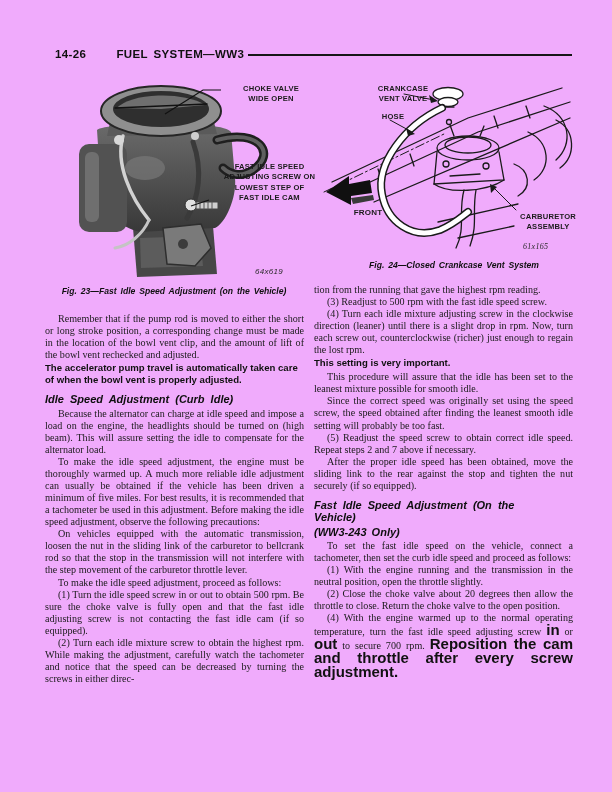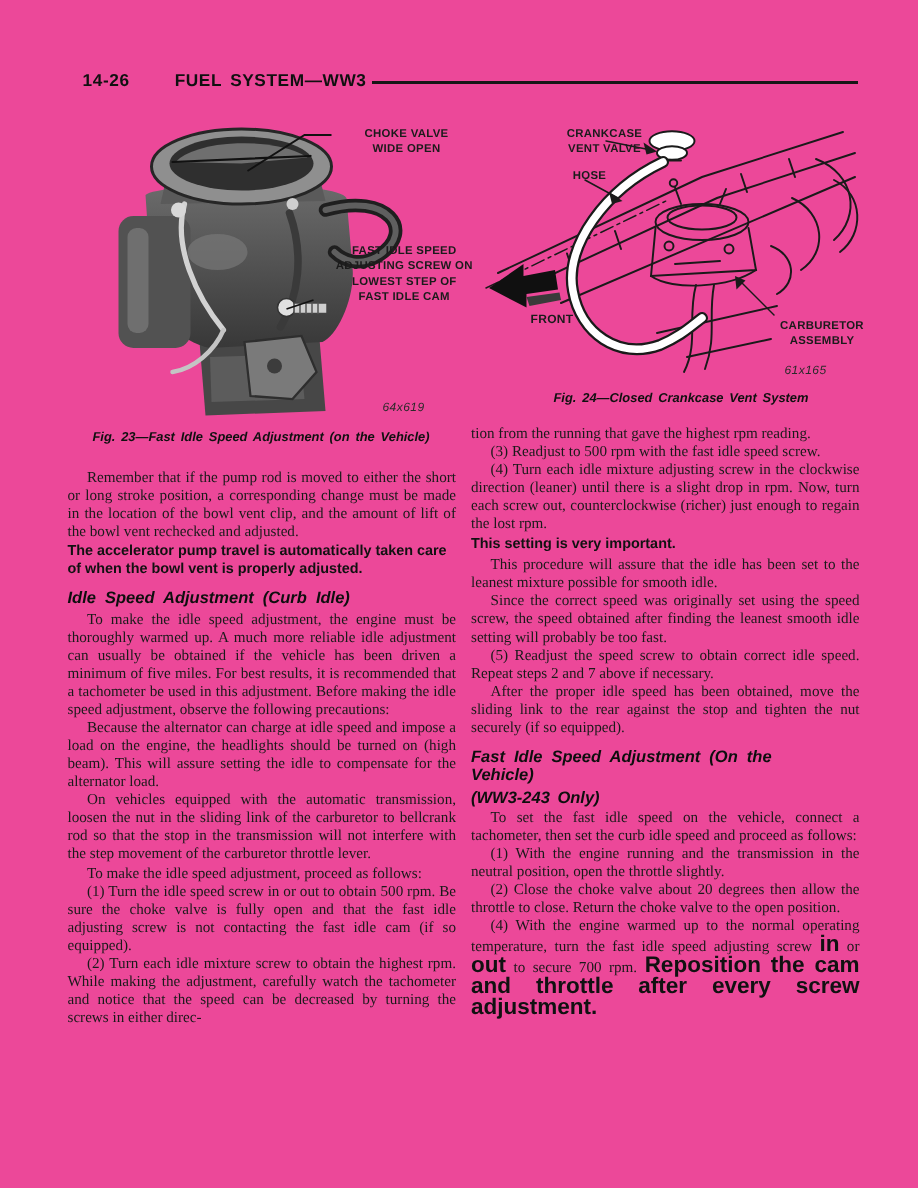--- a/index.html
+++ b/index.html
@@ -1,16 +1,16 @@
 <!DOCTYPE html>
 <html><head>
 <meta charset="utf-8">
 <style>
   html,body{margin:0;padding:0;background:#d9d9d9;}
-  .page{position:relative;width:612px;height:792px;background:#ec4899;overflow:hidden;
+  .page{position:relative;width:612px;height:792px;background:#f0abfc;overflow:hidden;
         font-family:"Liberation Serif",serif;color:#171717;}
 
   
   .header{position:absolute;left:55px;top:48px;right:40px;display:flex;align-items:center;
           font-family:"Liberation Sans",sans-serif;font-weight:bold;font-size:11.5px;letter-spacing:.4px;color:#101010;}
   .page-num{margin-right:30px;}
   .header-title{white-space:nowrap;word-spacing:2px;}
   .header-rule{flex:1;height:2px;background:#161616;margin-left:4px;margin-top:2px;}
 
   
@@ -139,30 +139,30 @@
       <polygon points="172,112 173,121 179,115" fill="#1a1a1a"></polygon>
       <g>
         <polygon points="8,120 31,104 31,112 52,108 54,121 33,124 33,133" fill="#101010"></polygon>
         <polygon points="33,126 55,123 56,128 35,132" fill="#3a3a3a"></polygon>
       </g>
     </svg>
     <div class="callout" style="left:32px;top:12px;width:70px;">CRANKCASE<br>VENT VALVE</div>
     <div class="callout" style="left:42px;top:40px;width:30px;">HOSE</div>
     <div class="callout" style="left:6px;top:136px;width:52px;font-size:8px;">FRONT</div>
     <div class="callout" style="left:170px;top:140px;width:84px;">CARBURETOR<br>ASSEMBLY</div>
-    <div class="fig-code" style="left:205px;top:170px;">61x165</div>
+    <div class="fig-code" style="left:205px;top:170px;font-family:Liberation Serif, serif;">61x165</div>
     <figcaption class="fig-caption" style="top:188px;">Fig. 24—Closed Crankcase Vent System</figcaption>
   </figure>
 
   <div class="column" id="col-left">
       <p class="para"><span>Remember that if the pump rod is moved to either the short or long stroke position, a corresponding change must be made in the location of the bowl vent clip, and the amount of lift of the bowl vent rechecked and adjusted.</span></p>
       <p class="para boldsans"><span>The accelerator pump travel is automatically taken care of when the bowl vent is properly adjusted.</span></p>
       <p class="para heading"><span>Idle Speed Adjustment (Curb Idle)</span></p>
+      <p class="para"><span>Because the alternator can charge at idle speed and impose a load on the engine, the headlights should be turned on (high beam). This will assure setting the idle to compensate for the alternator load.</span></p>
       <p class="para"><span>To make the idle speed adjustment, the engine must be thoroughly warmed up. A much more reliable idle adjustment can usually be obtained if the vehicle has been driven a minimum of five miles. For best results, it is recommended that a tachometer be used in this adjustment. Before making the idle speed adjustment, observe the following precautions:</span></p>
-      <p class="para"><span>Because the alternator can charge at idle speed and impose a load on the engine, the headlights should be turned on (high beam). This will assure setting the idle to compensate for the alternator load.</span></p>
       <p class="para"><span>On vehicles equipped with the automatic transmission, loosen the nut in the sliding link of the carburetor to bellcrank rod so that the stop in the transmission will not interfere with the step movement of the carburetor throttle lever.</span></p>
       <p class="para"><span>To make the idle speed adjustment, proceed as follows:</span></p>
       <p class="para"><span>(1) Turn the idle speed screw in or out to obtain 500 rpm. Be sure the choke valve is fully open and that the fast idle adjusting screw is not contacting the fast idle cam (if so equipped).</span></p>
       <p class="para"><span>(2) Turn each idle mixture screw to obtain the highest rpm. While making the adjustment, carefully watch the tachometer and notice that the speed can be decreased by turning the screws in either direc-</span></p>
     </div>
   <div class="column" id="col-right">
       <p class="para noindent"><span>tion from the running that gave the highest rpm reading.</span></p>
       <p class="para"><span>(3) Readjust to 500 rpm with the fast idle speed screw.</span></p>
       <p class="para"><span>(4) Turn each idle mixture adjusting screw in the clockwise direction (leaner) until there is a slight drop in rpm. Now, turn each screw out, counterclockwise (richer) just enough to regain the lost rpm.</span></p>
       <p class="para boldsans"><span>This setting is very important.</span></p>

